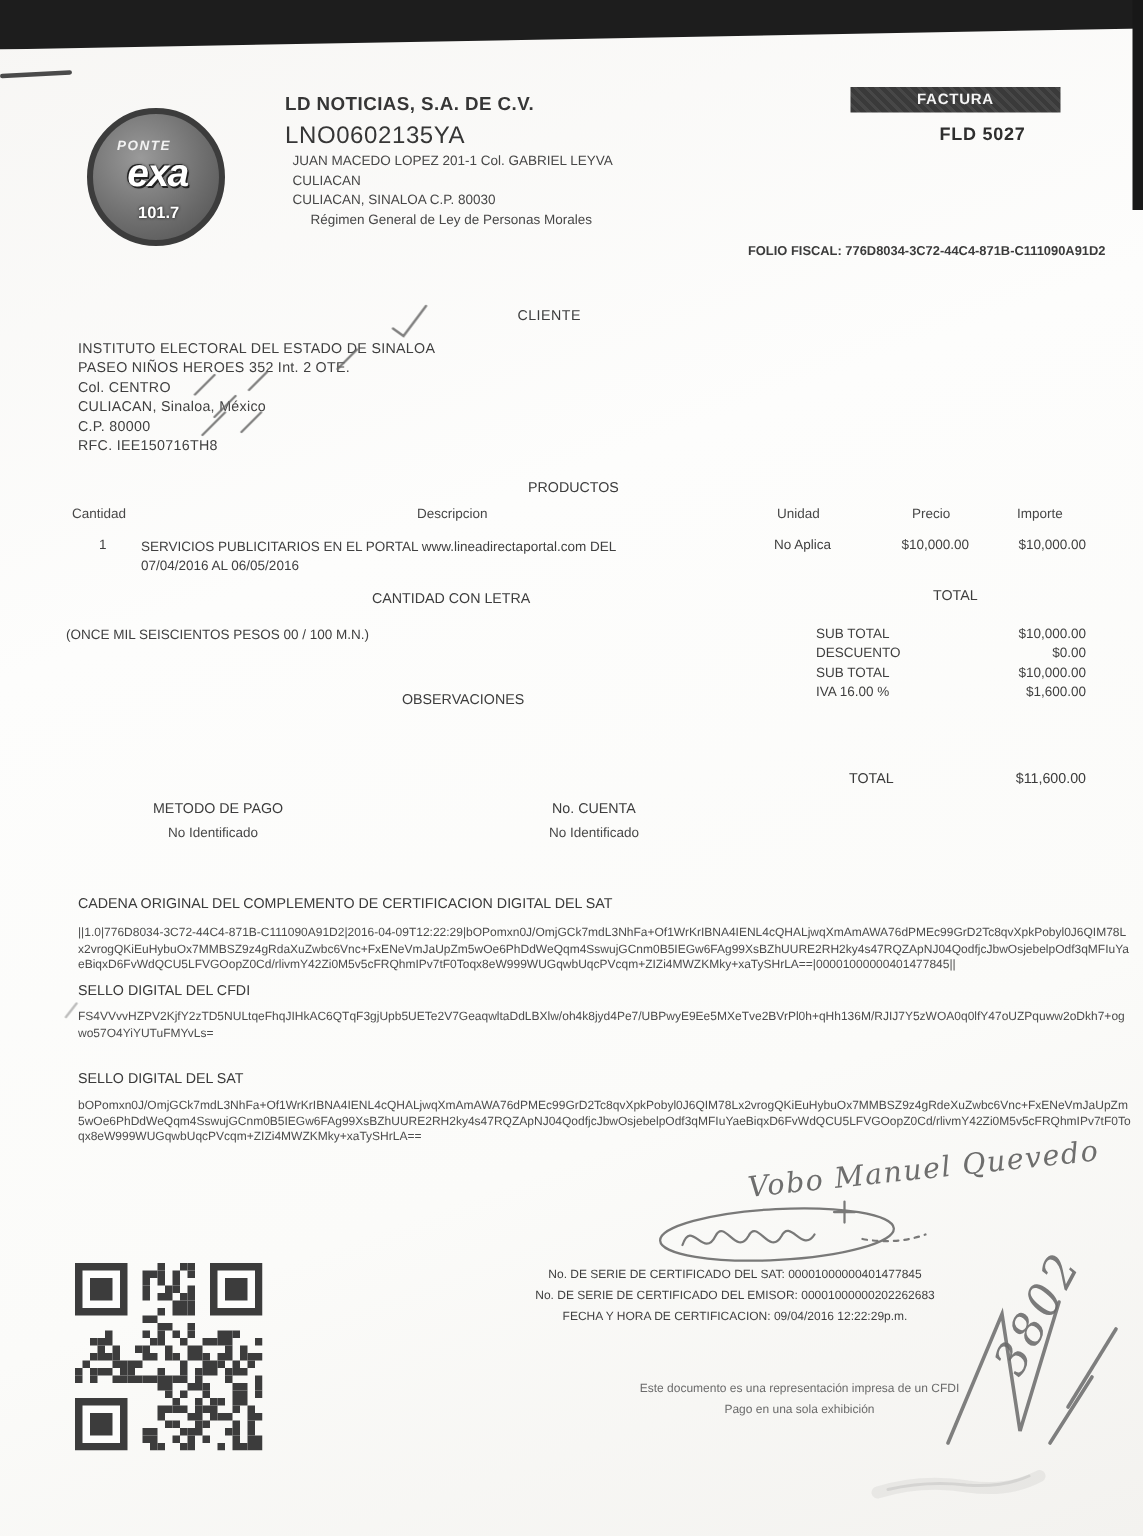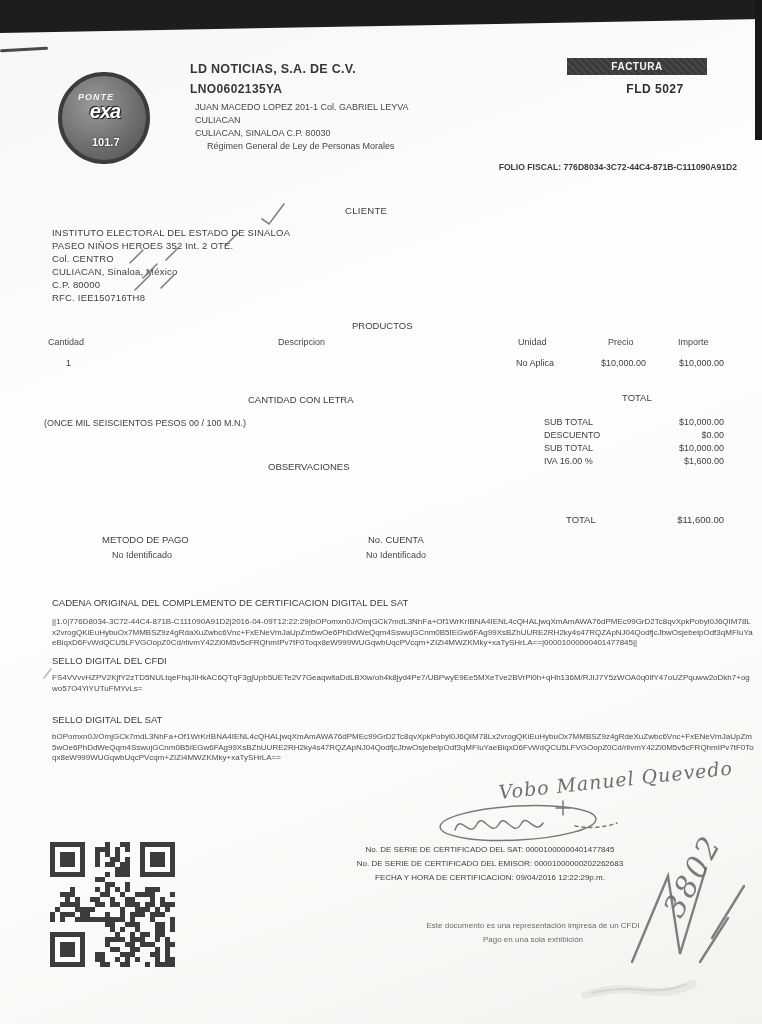--- a/index.html
+++ b/index.html
@@ -5,25 +5,25 @@
   html,body{margin:0;padding:0;background:#ffffff;}
   .page{position:relative;width:762px;height:1024px;background:linear-gradient(160deg,#f7f6f4 0%,#fdfdfc 35%,#fbfbf9 70%,#f3f2ef 100%);overflow:hidden;font-family:"Liberation Sans",sans-serif;color:#444;}
   .abs{position:absolute;}
   
   .top-band{left:0;top:0;width:762px;height:34px;background:#1d1d1d;clip-path:polygon(0 0,762px 0,762px 19px,0 33px);}
   .right-edge{left:755px;top:0;width:7px;height:140px;background:#181818;}
   .corner-dash{left:0;top:48px;width:48px;height:3px;background:#4a4a4a;transform:rotate(-3deg);border-radius:2px;}
   
   .logo{left:58px;top:72px;width:92px;height:92px;border-radius:50%;background:radial-gradient(circle at 38% 35%,#9a9a9a 0%,#6f6f6f 55%,#4e4e4e 100%);border:4px solid #3c3c3c;box-sizing:border-box;}
   .logo-ponte{left:16px;top:16px;font-size:9px;font-style:italic;font-weight:bold;color:#f2f2f2;letter-spacing:1px;}
-  .logo-exa{left:8px;top:24px;width:70px;text-align:center;font-size:20px;font-weight:bold;font-style:italic;color:#fff;text-shadow:0 0 2px #222,1px 1px 0 #222,-1px -1px 0 #222;letter-spacing:-1px;}
+  .logo-exa{left:8px;top:24px;width:70px;text-align:center;font-size:26px;font-weight:bold;font-style:italic;color:#fff;text-shadow:0 0 2px #222,1px 1px 0 #222,-1px -1px 0 #222;letter-spacing:-1px;}
   .logo-freq{left:30px;top:60px;font-size:11px;font-weight:bold;color:#fff;text-shadow:0 0 2px #111;}
   
   .company-name{left:190px;top:62px;font-size:12.5px;font-weight:bold;color:#363636;letter-spacing:.3px;}
-  .company-rfc{left:190px;top:82px;font-size:12px;font-weight:bold;color:#363636;letter-spacing:.4px;}
+  .company-rfc{left:190px;top:82px;font-size:16px;font-weight:normal;color:#363636;letter-spacing:.4px;}
   .addr0{left:195px;top:102px;}
   .addr1{left:195px;top:115px;}
   .addr2{left:195px;top:128px;}
   .addr3{left:207px;top:141px;}
   .addr0,.addr1,.addr2,.addr3{font-size:9px;color:#474747;}
   .badge{left:567px;top:58px;width:140px;height:17px;background:repeating-linear-gradient(45deg,#3a3a3a 0 3px,#474747 3px 5px);color:#f4f4f4;font-size:10px;font-weight:bold;text-align:center;line-height:17px;letter-spacing:.5px;}
   .fld{left:585px;top:82px;width:140px;text-align:center;font-size:12px;font-weight:bold;color:#2f2f2f;letter-spacing:.5px;}
   .folio-fiscal{right:25px;top:162px;font-size:8.6px;font-weight:bold;color:#3b3b3b;}
   .emision{right:25px;top:179px;font-size:8.6px;font-weight:bold;color:#3b3b3b;}
   
@@ -110,20 +110,21 @@
   <div class="abs cli cli5">RFC. IEE150716TH8</div>
 
   <div class="abs prod-h">PRODUCTOS</div>
   <div class="abs th th-cant">Cantidad</div>
   <div class="abs th th-desc">Descripcion</div>
   <div class="abs th th-uni">Unidad</div>
   <div class="abs th th-pre">Precio</div>
   <div class="abs th th-imp">Importe</div>
 
   <div class="abs td td-cant">1</div>
+  <div class="abs td td-desc">SERVICIOS PUBLICITARIOS EN EL PORTAL www.lineadirectaportal.com DEL 07/04/2016 AL 06/05/2016</div>
   <div class="abs td td-uni">No Aplica</div>
   <div class="abs td td-pre">$10,000.00</div>
   <div class="abs td td-imp">$10,000.00</div>
 
   <div class="abs ccl-h">CANTIDAD CON LETRA</div>
   <div class="abs total-h">TOTAL</div>
   <div class="abs letra">(ONCE MIL SEISCIENTOS  PESOS  00 / 100 M.N.)</div>
 
   <div class="abs tot-label tr0">SUB TOTAL</div>
   <div class="abs tot-value tr0">$10,000.00</div>

